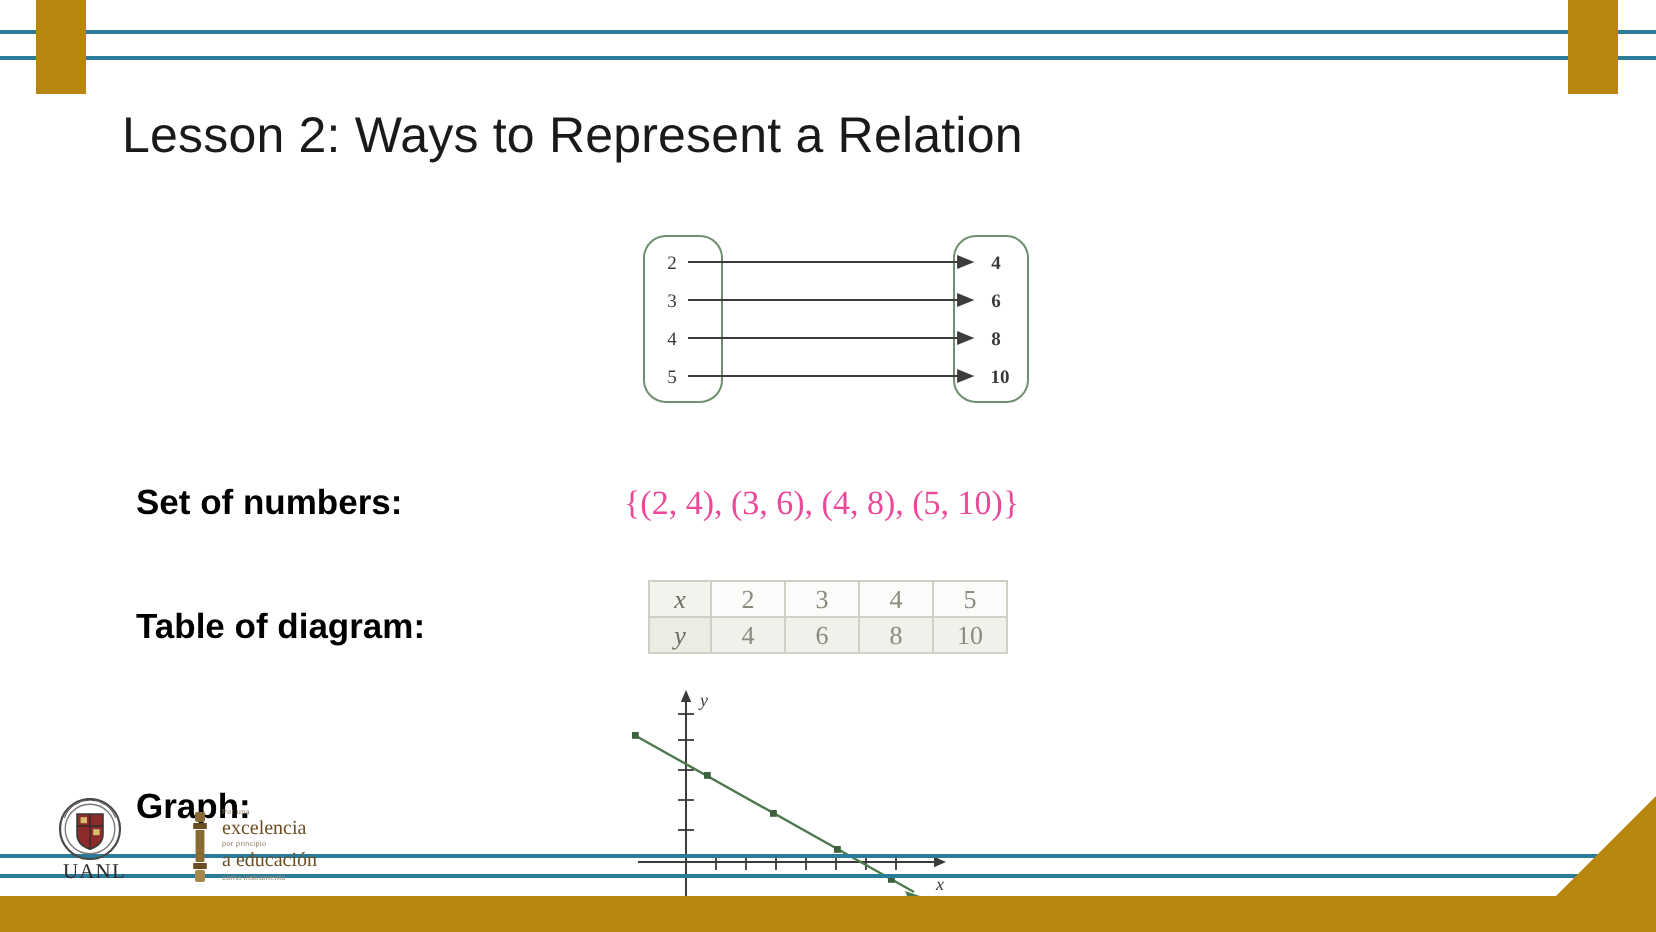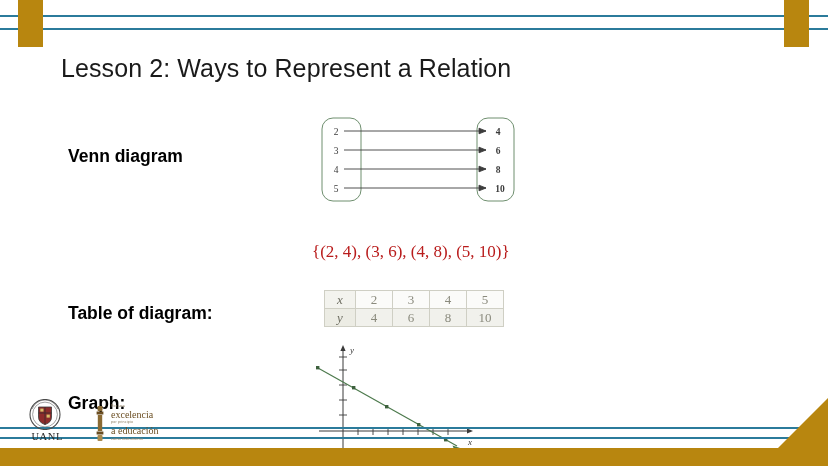--- a/index.html
+++ b/index.html
@@ -73,21 +73,21 @@
   }
   .venn svg { display: block; }
 
   
   .set-text {
     position: absolute;
     left: 312px;
     top: 242px;
     font-family: "Liberation Serif", serif;
     font-size: 17px;
-    color: #b91c1c;
+    color: #ec4899;
     white-space: nowrap;
   }
 
   
   .vtable {
     position: absolute;
     left: 324px;
     top: 290px;
     border-collapse: collapse;
     background: #fbfbf9;
@@ -212,21 +212,21 @@
 
 <div id="slide">
 
   <div class="top-line l1"></div>
   <div class="top-line l2"></div>
   <div class="gold-bar left"></div>
   <div class="gold-bar right"></div>
 
   <div class="title">Lesson 2: Ways to Represent a Relation</div>
 
-  <div class="row-label label-venn">Venn diagram</div>
+  <div class="row-label label-set">Set of numbers:</div>
   <div class="row-label label-table">Table of diagram:</div>
   <div class="row-label label-graph">Graph:</div>
 
   <div class="venn">
     <svg width="209" height="92" viewBox="0 0 209 92">
       <rect x="16" y="6" width="39" height="83" rx="11" ry="11" fill="none" stroke="#6f8f6f" stroke-width="1"></rect>
       <rect x="171" y="6" width="37" height="83" rx="11" ry="11" fill="none" stroke="#6f8f6f" stroke-width="1"></rect>
 
       <g stroke="#3c3c3c" stroke-width="0.9">
         <line x1="38" y1="19" x2="180" y2="19"></line>

